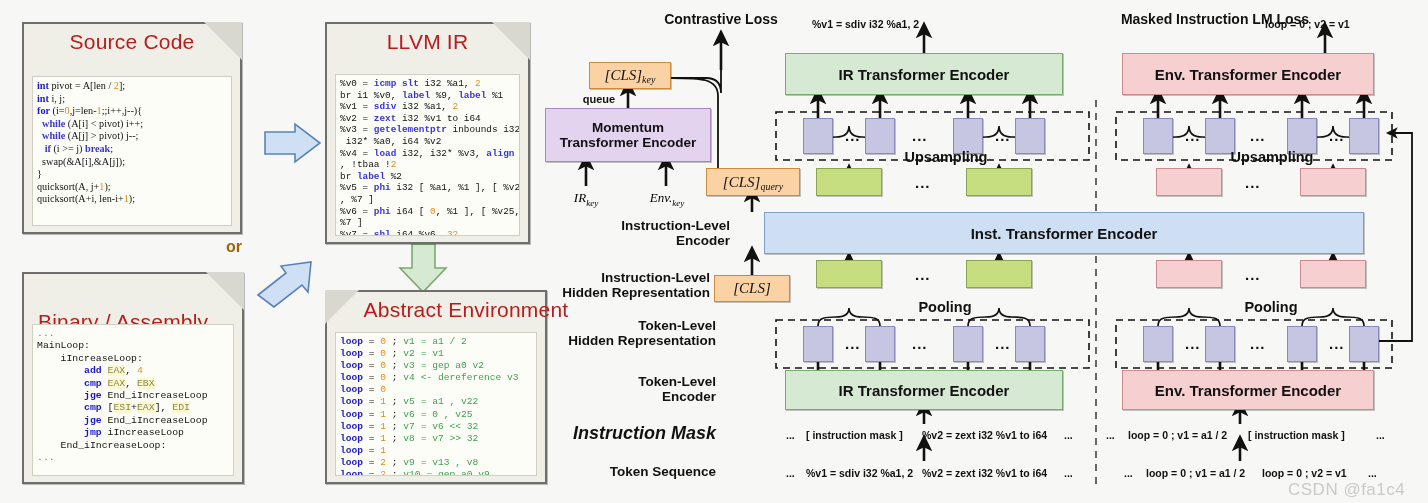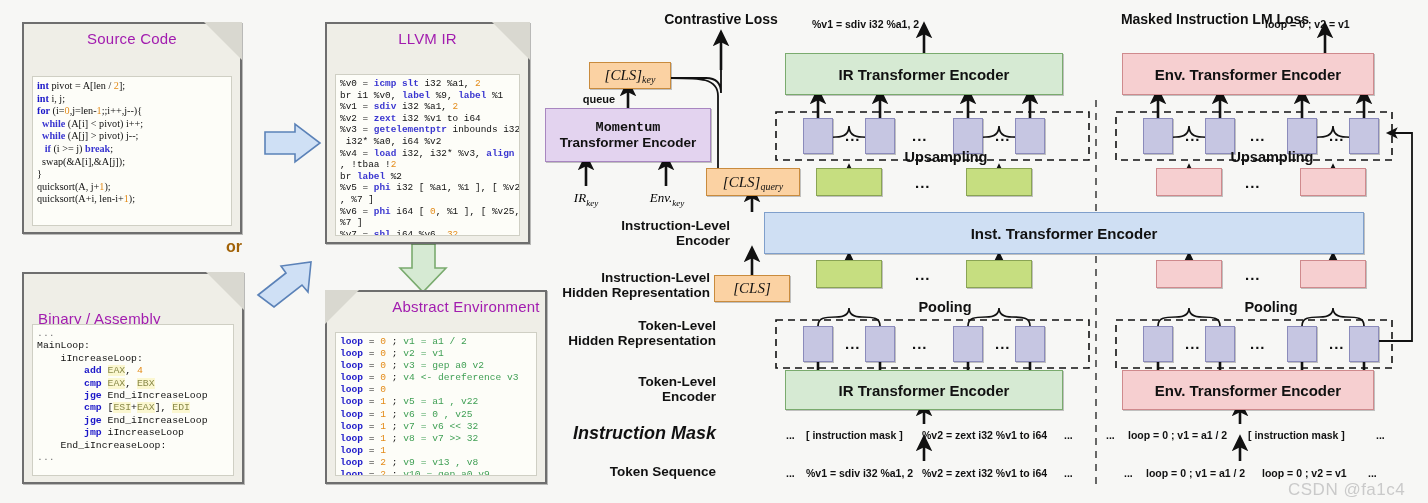--- a/index.html
+++ b/index.html
@@ -6,21 +6,21 @@
   body{font-family:"Liberation Sans",sans-serif;}
   #root{position:relative;width:1428px;height:503px;background:#f7f7f5;overflow:hidden;}
 
   .abs{position:absolute;box-sizing:border-box;}
 
   
   .doc{background:#efeee7;border:2px solid #6e6e6e;box-shadow:1px 1px 0 rgba(0,0,0,.25);}
   .doc .fold{position:absolute;top:-2px;right:-2px;width:0;height:0;
              border-left:38px solid transparent;border-top:38px solid #d9d8d0;}
   .doc-title{position:absolute;left:0;top:6px;width:100%;text-align:center;
-             font-size:15px;color:#a21caf;letter-spacing:.2px;}
+             font-size:21px;color:#b91c1c;letter-spacing:.2px;}
   .doc-title.left{text-align:left;padding-left:14px;margin-top:30px;}
   .code{position:absolute;left:8px;right:8px;bottom:8px;background:#fdfdf8;
         border:1px solid #cfcfc4;font-family:"Liberation Mono",monospace;
         font-size:10.2px;line-height:12.6px;color:#111;padding:3px 4px;white-space:pre;
         overflow:hidden;}
   .kw{color:#1b17c9;font-weight:bold;}
   .kw2{color:#3a36d0;font-weight:bold;}
   .num{color:#e38b19;}
   .grn{color:#3f9f54;}
   .reg{color:#8a8a4a;background:#fbf7d0;}
@@ -219,21 +219,21 @@
   <div class="lbl abs" style="left:634px;top:12px;width:174px;font-size:14px;">Contrastive Loss</div>
   <div class="lbl abs" style="left:1075px;top:12px;width:280px;font-size:14px;">Masked Instruction LM Loss</div>
 
   <div class="nbox orange abs" style="left:589px;top:62px;width:82px;height:27px;">
     <span class="italic-serif" style="font-size:15px;font-weight:normal;">[CLS]</span>
       <span class="italic-serif" style="font-size:10px;font-weight:normal;align-self:flex-end;padding-bottom:3px;">key</span>
   </div>
   <div class="lbl abs" style="left:575px;top:92px;width:48px;font-size:11px;">queue</div>
 
   <div class="nbox purple abs" style="left:545px;top:108px;width:166px;height:54px;flex-direction:column;">
-    <span style="font-size:13.5px;font-family:Liberation Mono, monospace;">Momentum</span>
+    <span style="font-size:13.5px;">Momentum</span>
     <span style="font-size:13.5px;">Transformer Encoder</span>
   </div>
   <div class="abs italic-serif" style="left:563px;top:190px;width:46px;text-align:center;font-size:13px;"><span>IR</span><sub style="font-size:9px;">key</sub></div>
   <div class="abs italic-serif" style="left:640px;top:190px;width:54px;text-align:center;font-size:13px;"><span>Env.</span><sub style="font-size:9px;">key</sub></div>
 
   <div class="nbox orange abs" style="left:706px;top:168px;width:94px;height:28px;">
     <span class="italic-serif" style="font-size:15px;font-weight:normal;">[CLS]</span>
       <span class="italic-serif" style="font-size:10px;font-weight:normal;align-self:flex-end;padding-bottom:3px;">query</span>
   </div>
 

